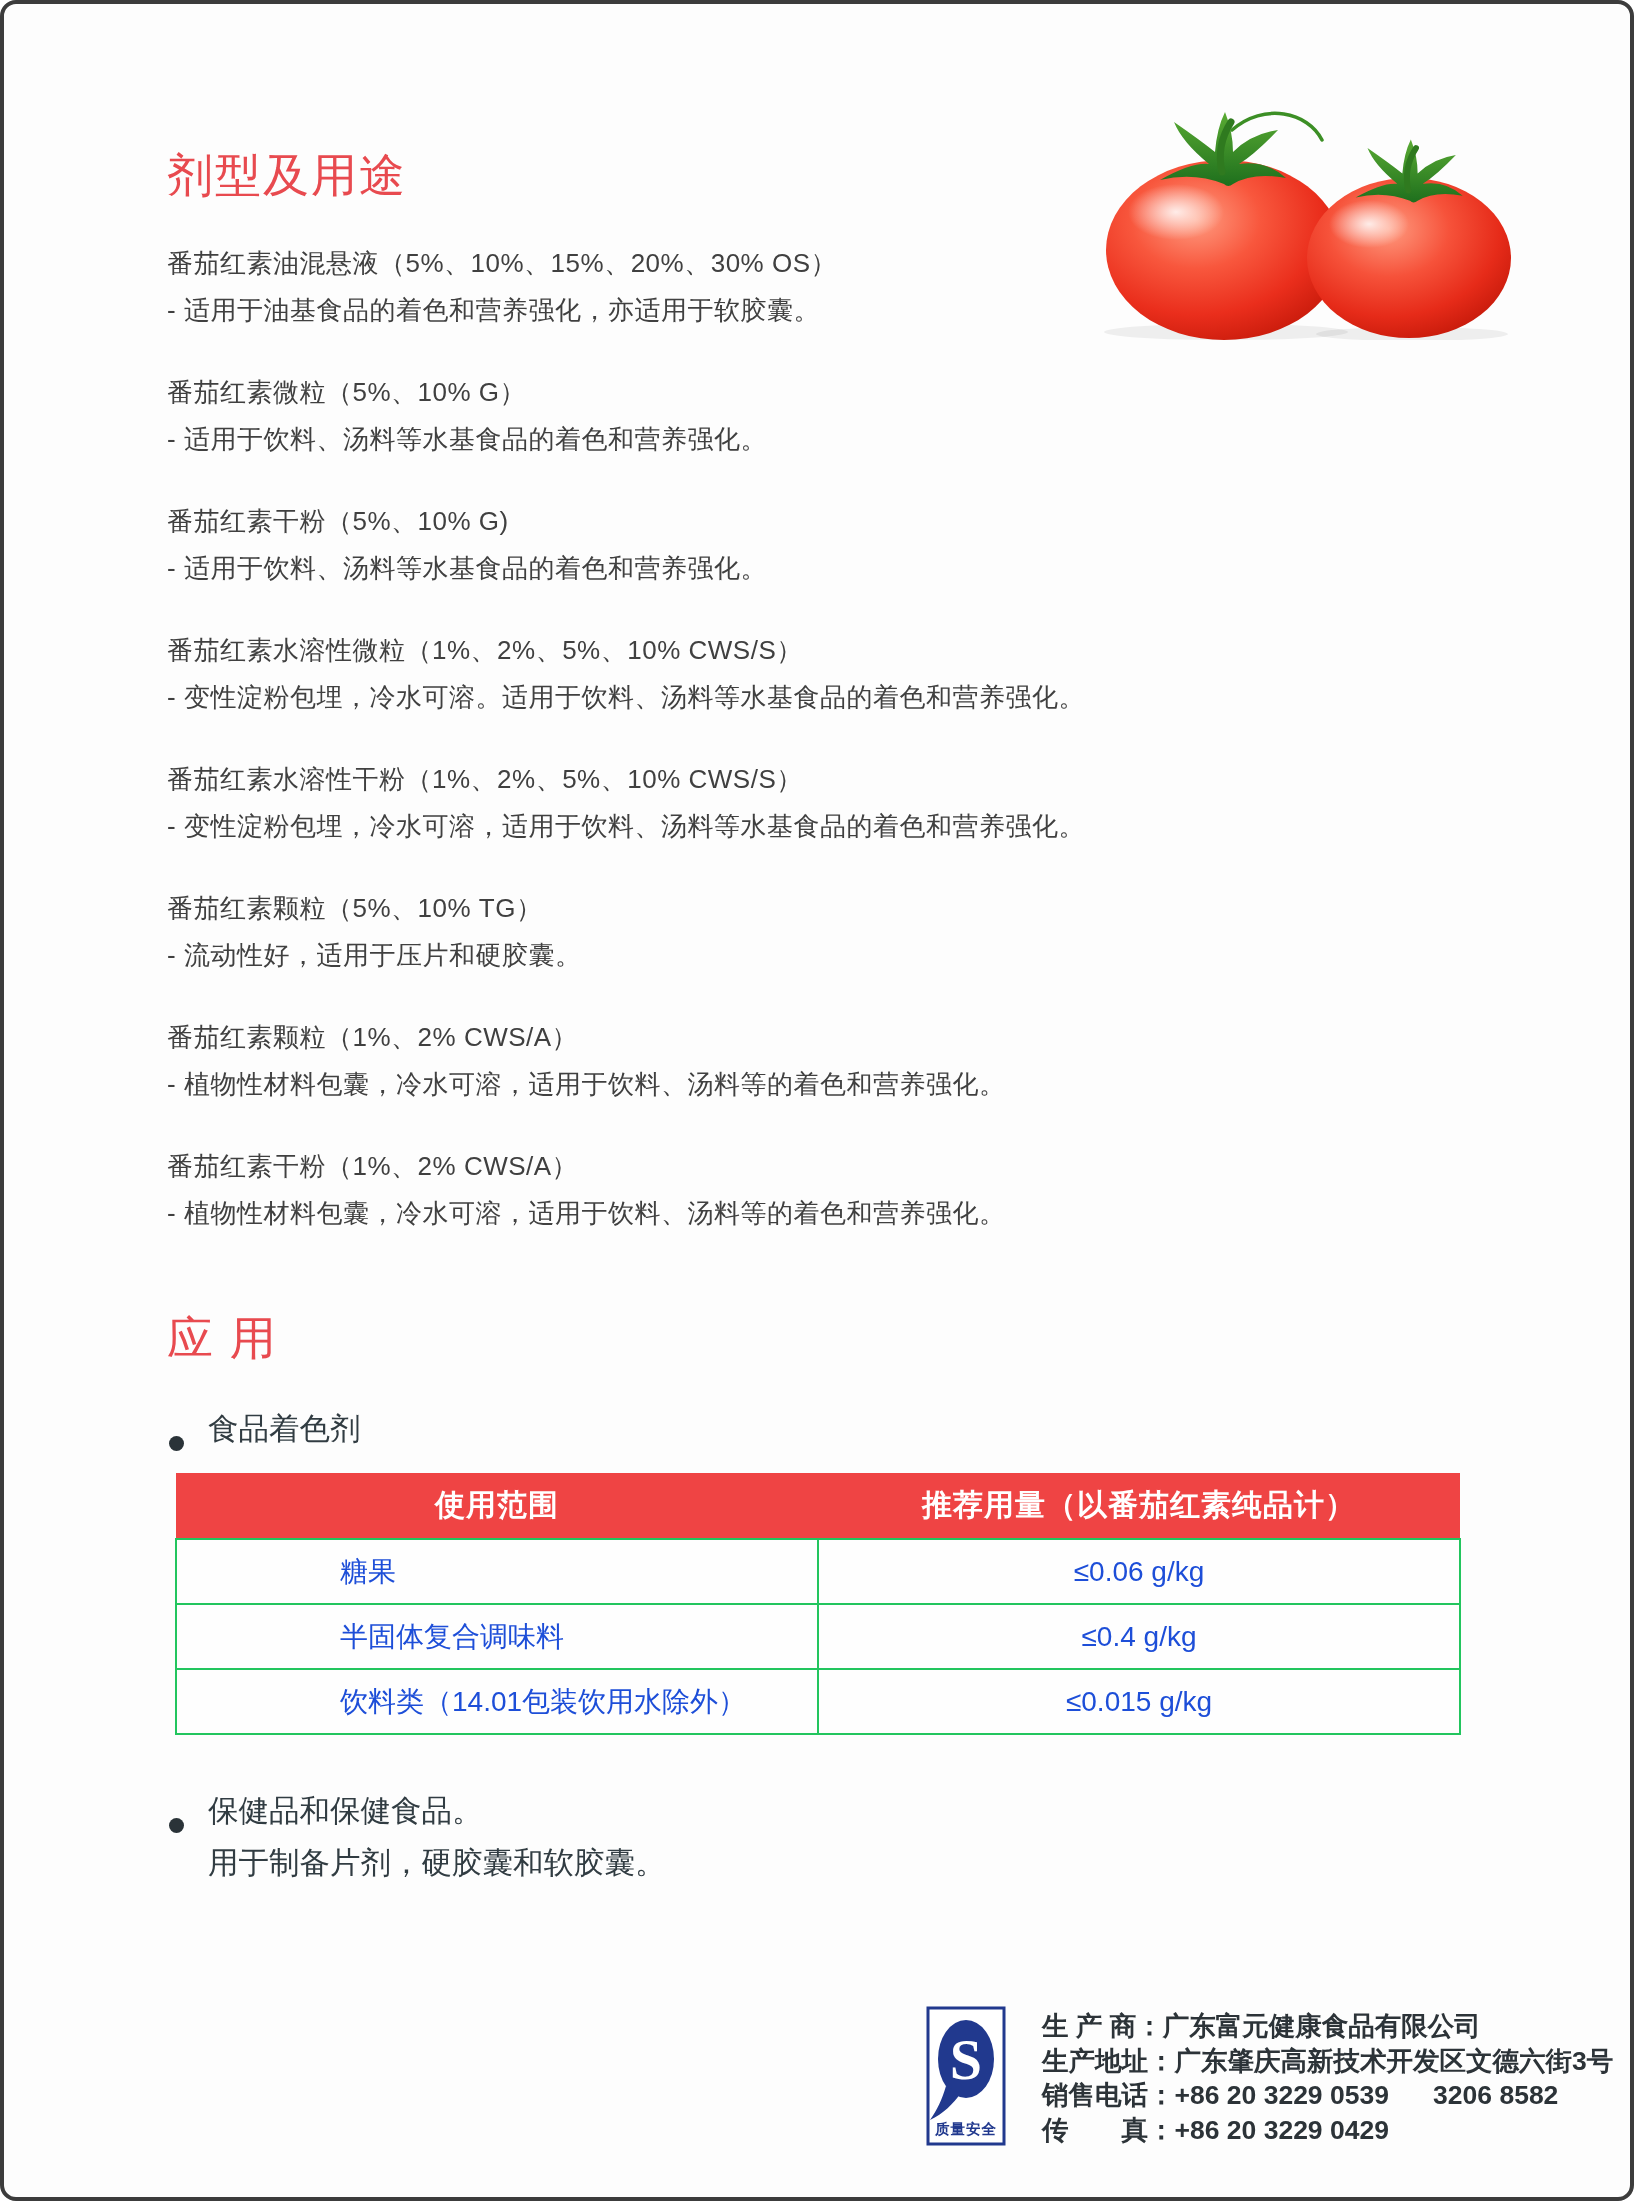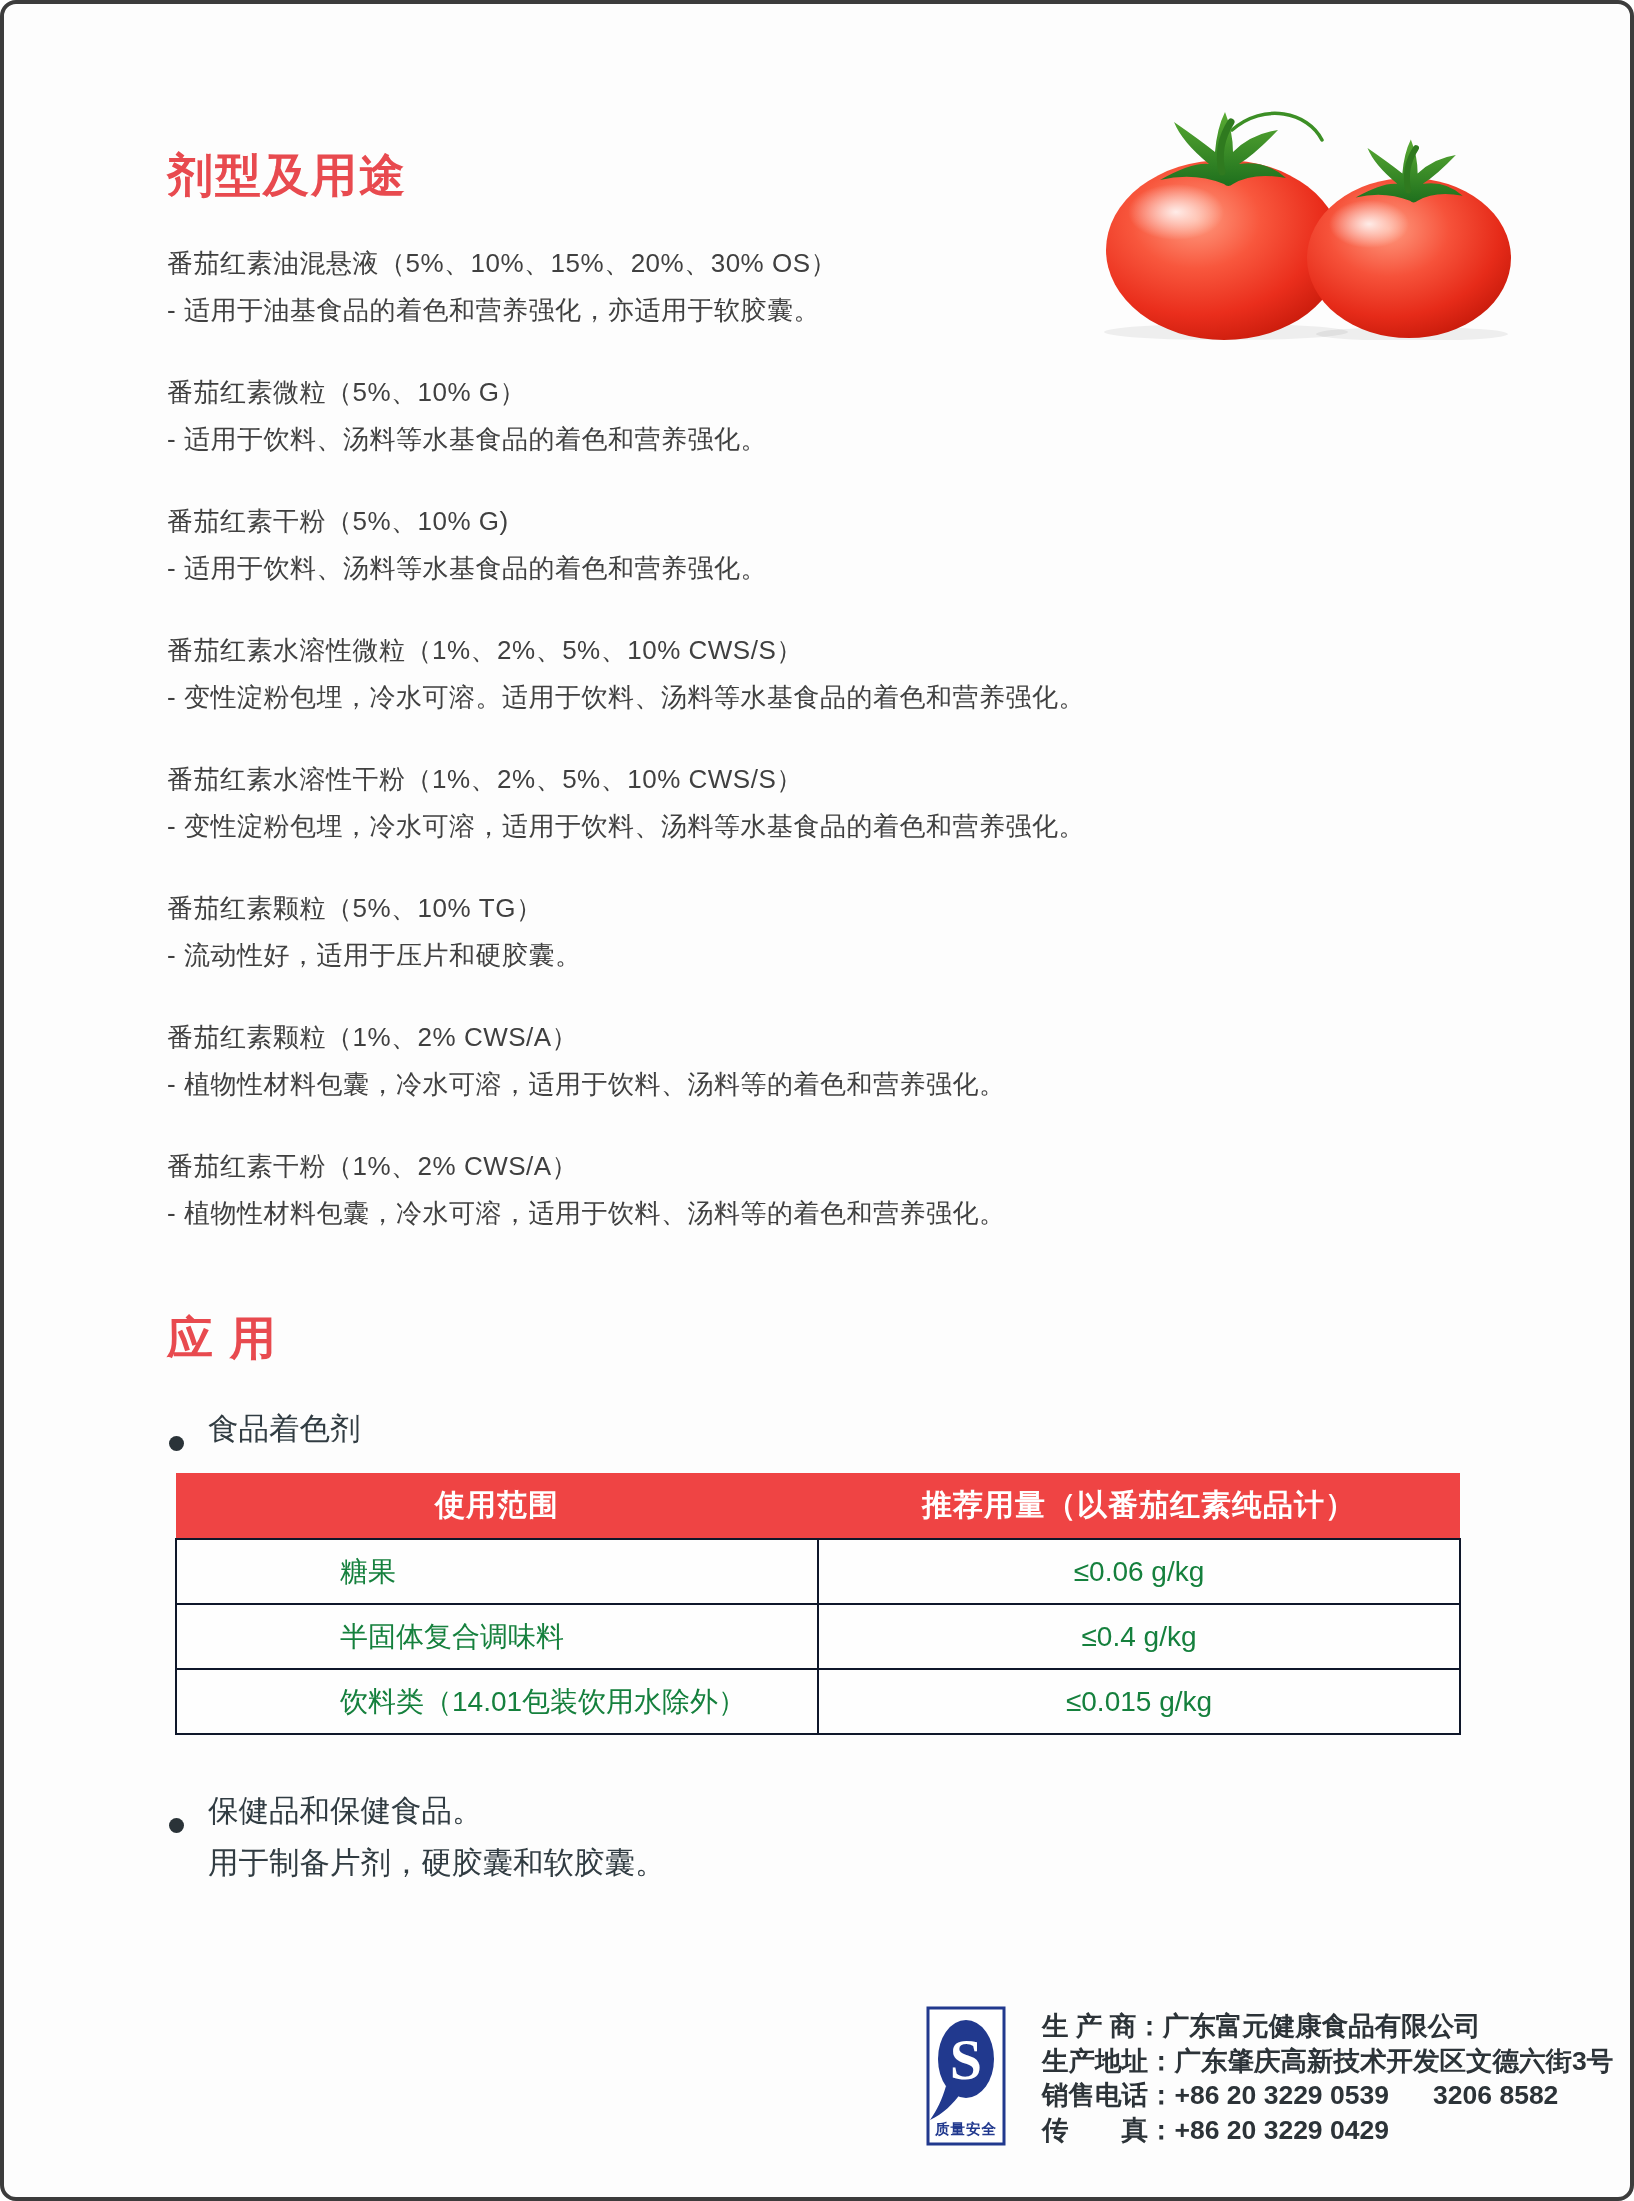--- a/index.html
+++ b/index.html
@@ -1,28 +1,28 @@
 <!DOCTYPE html>
 <html><head>
 <meta charset="utf-8">
 <style>
   html,body{margin:0;padding:0;background:#ffffff;}
   body{width:1634px;height:2201px;position:relative;font-family:"Liberation Sans",sans-serif;}
   .page{position:absolute;inset:0;background:#fdfdfd;border:4px solid #3c3c3c;border-radius:16px;box-sizing:border-box;overflow:hidden;}
   .content{padding:146px 170px 0 163px;}
-  .section-title{color:#e84a4f;font-size:46px;line-height:50px;font-weight:bold;margin:0 0 40px 0;letter-spacing:2px;}
+  .section-title{color:#e84a4f;font-size:46px;line-height:50px;font-weight:normal;margin:0 0 40px 0;letter-spacing:2px;}
   .section-title.second{margin-top:76px;margin-bottom:42px;}
   .block{margin-bottom:35px;}
   .block p{margin:0;font-size:26px;line-height:47px;color:#404040;font-weight:500;letter-spacing:0.5px;}
   .bullet-row{display:flex;align-items:flex-end;margin:0 0 0 2px;}
   .bullet-dot{width:15px;height:15px;border-radius:50%;background:#2a3338;margin:16px 24px 0 0;flex:0 0 auto;}
   .bullet-text{font-size:30.5px;line-height:46px;color:#313c42;font-weight:500;}
   .usage-table{border-collapse:collapse;width:1286px;margin:22px 0 0 8px;table-layout:fixed;}
   .usage-table thead th{background:#ef4444;color:#ffffff;font-size:30px;font-weight:bold;height:63px;letter-spacing:1px;}
-  .usage-table tbody td{border:2px solid #0f172a;height:61px;font-size:28px;color:#15803d;font-weight:500;background:#fefefe;}
+  .usage-table tbody td{border:2px solid #22c55e;height:61px;font-size:28px;color:#1d4ed8;font-weight:500;background:#fefefe;}
   .usage-table td.c1{text-align:left;padding-left:163px;}
   .usage-table td.c2{text-align:center;}
   .health-bullet{margin-top:52px;}
   .health-sub{margin:6px 0 0 41px;font-size:30.5px;line-height:46px;color:#313c42;font-weight:500;}
   .tomatoes{position:absolute;left:1050px;top:96px;width:470px;height:240px;}
   .footer{position:absolute;left:922px;top:2002px;display:flex;align-items:flex-start;}
   .qs-logo{width:80px;height:140px;flex:0 0 auto;}
   .footer-lines{margin-left:36px;padding-top:3px;}
   .footer-line{font-size:26.5px;line-height:34.5px;font-weight:bold;color:#2c3338;white-space:pre;}
   .footer-line .lbl{display:inline-block;}

